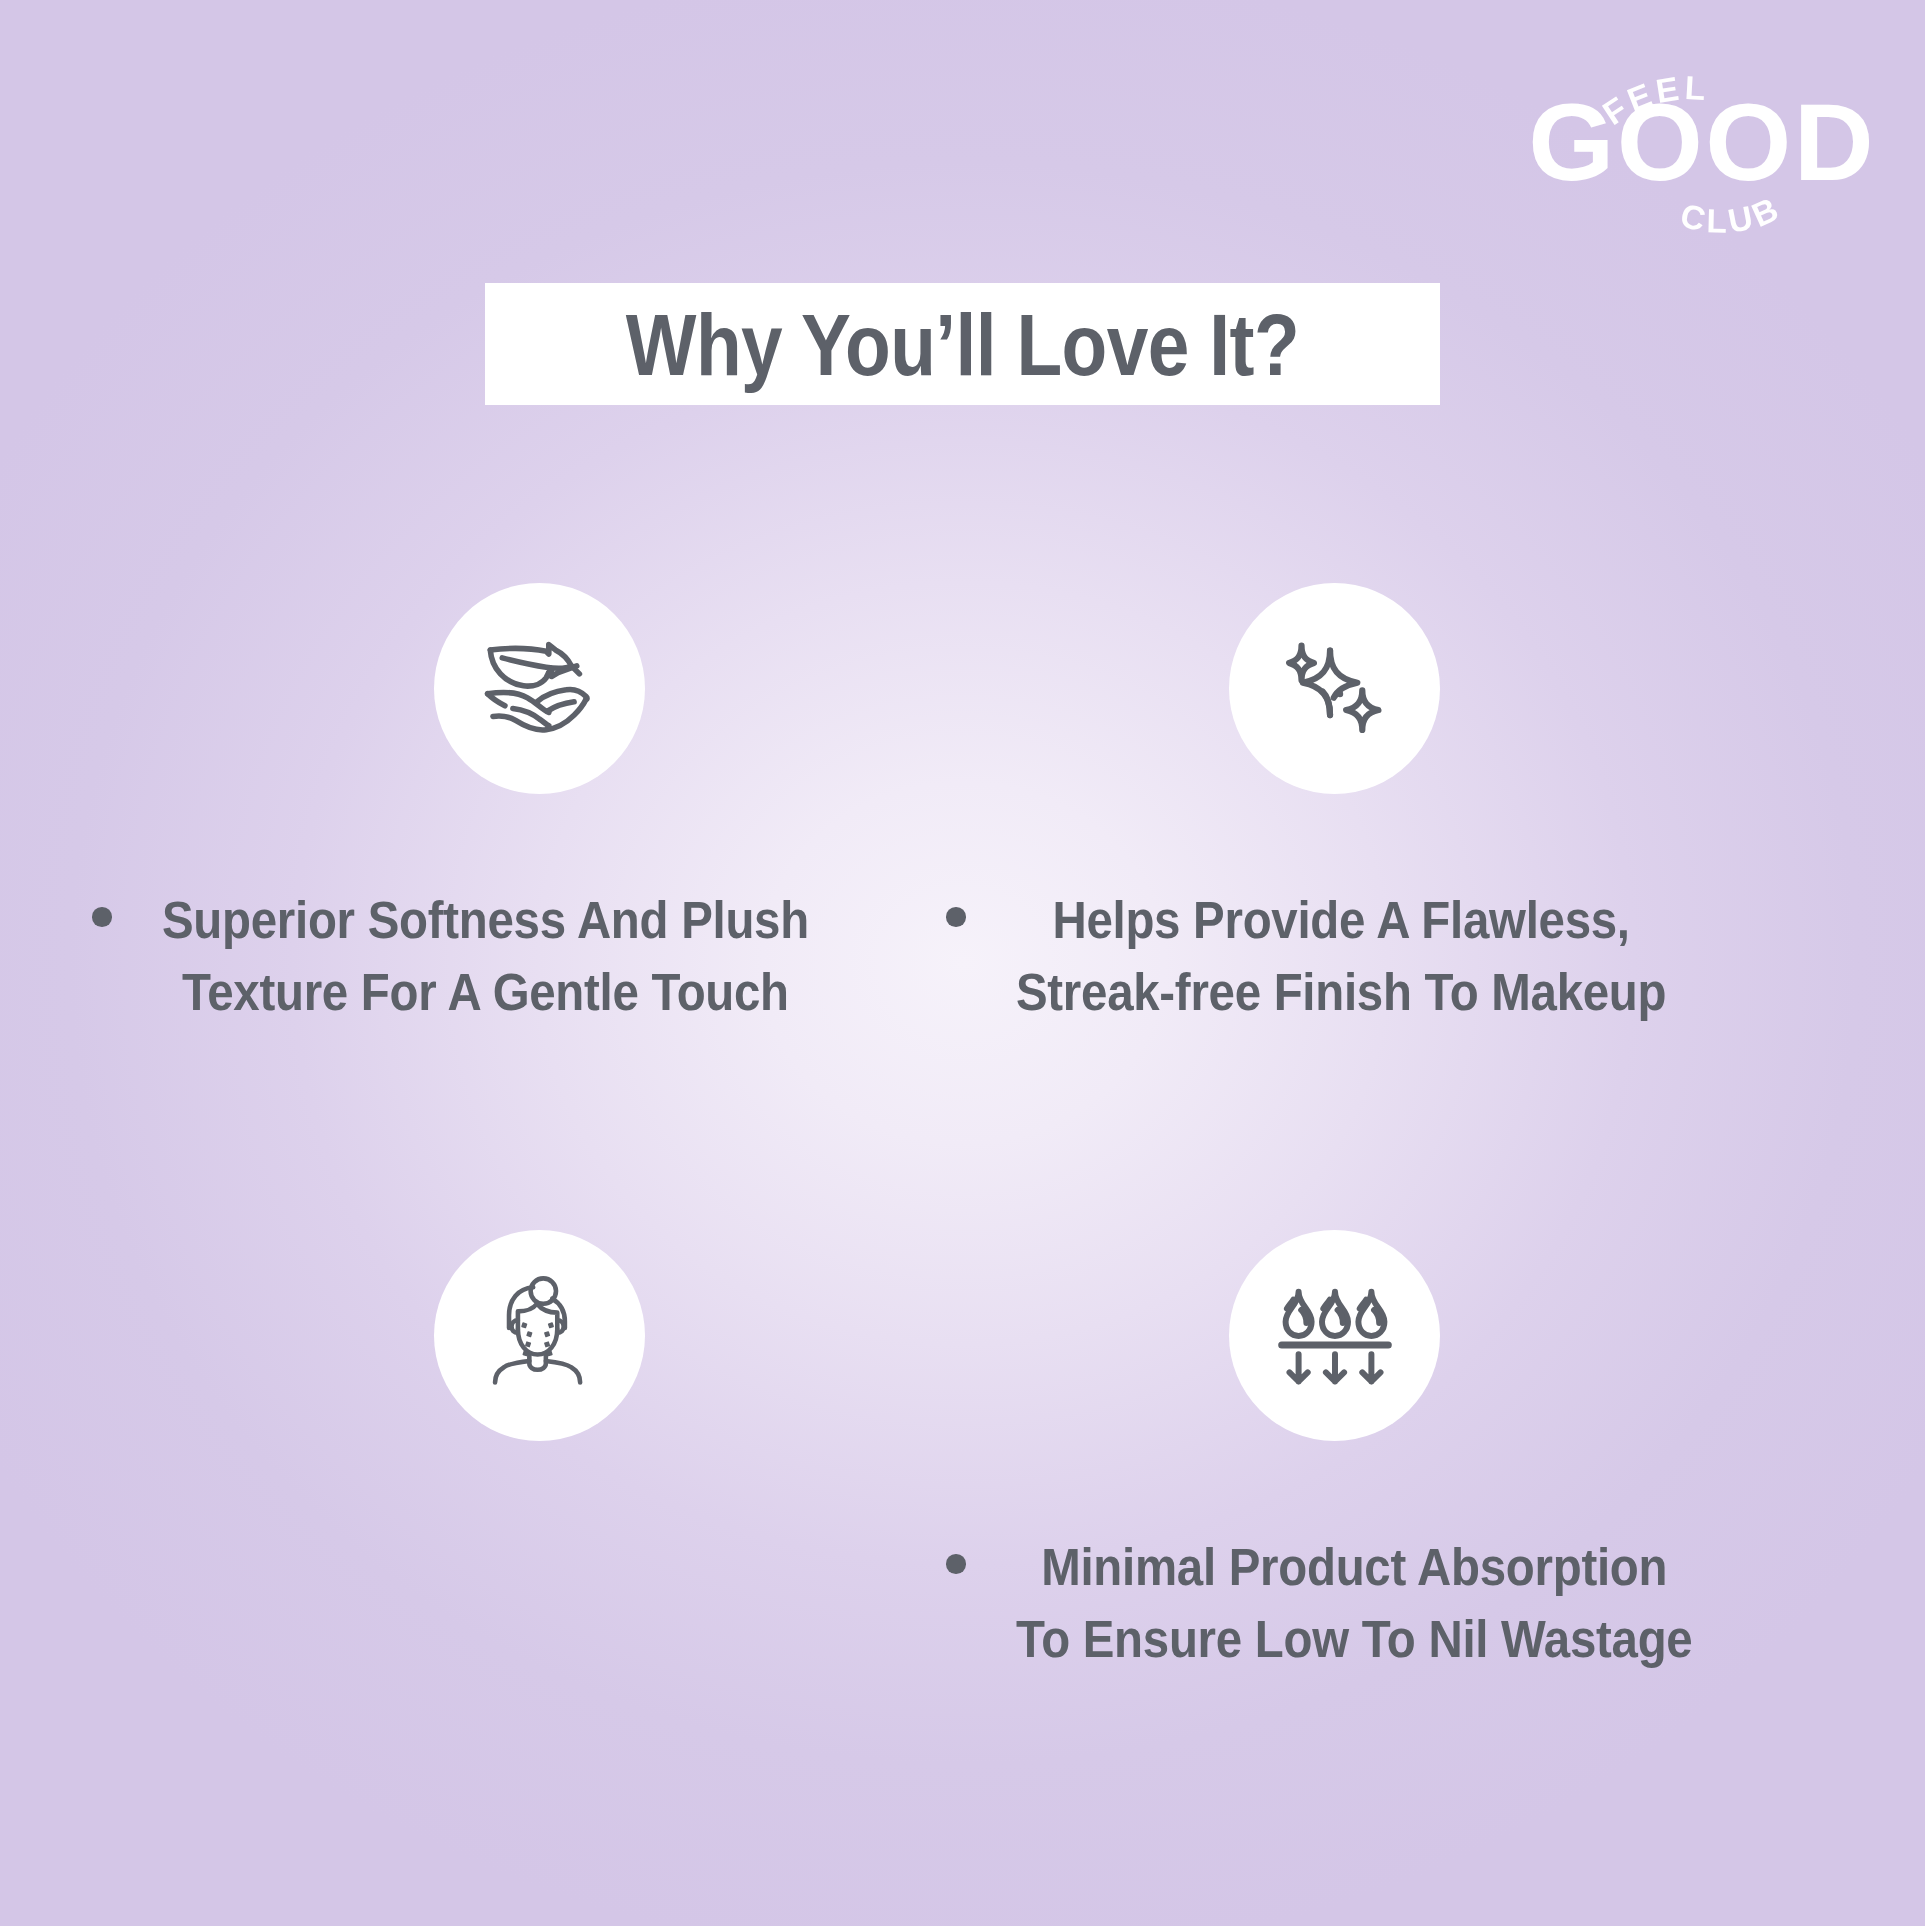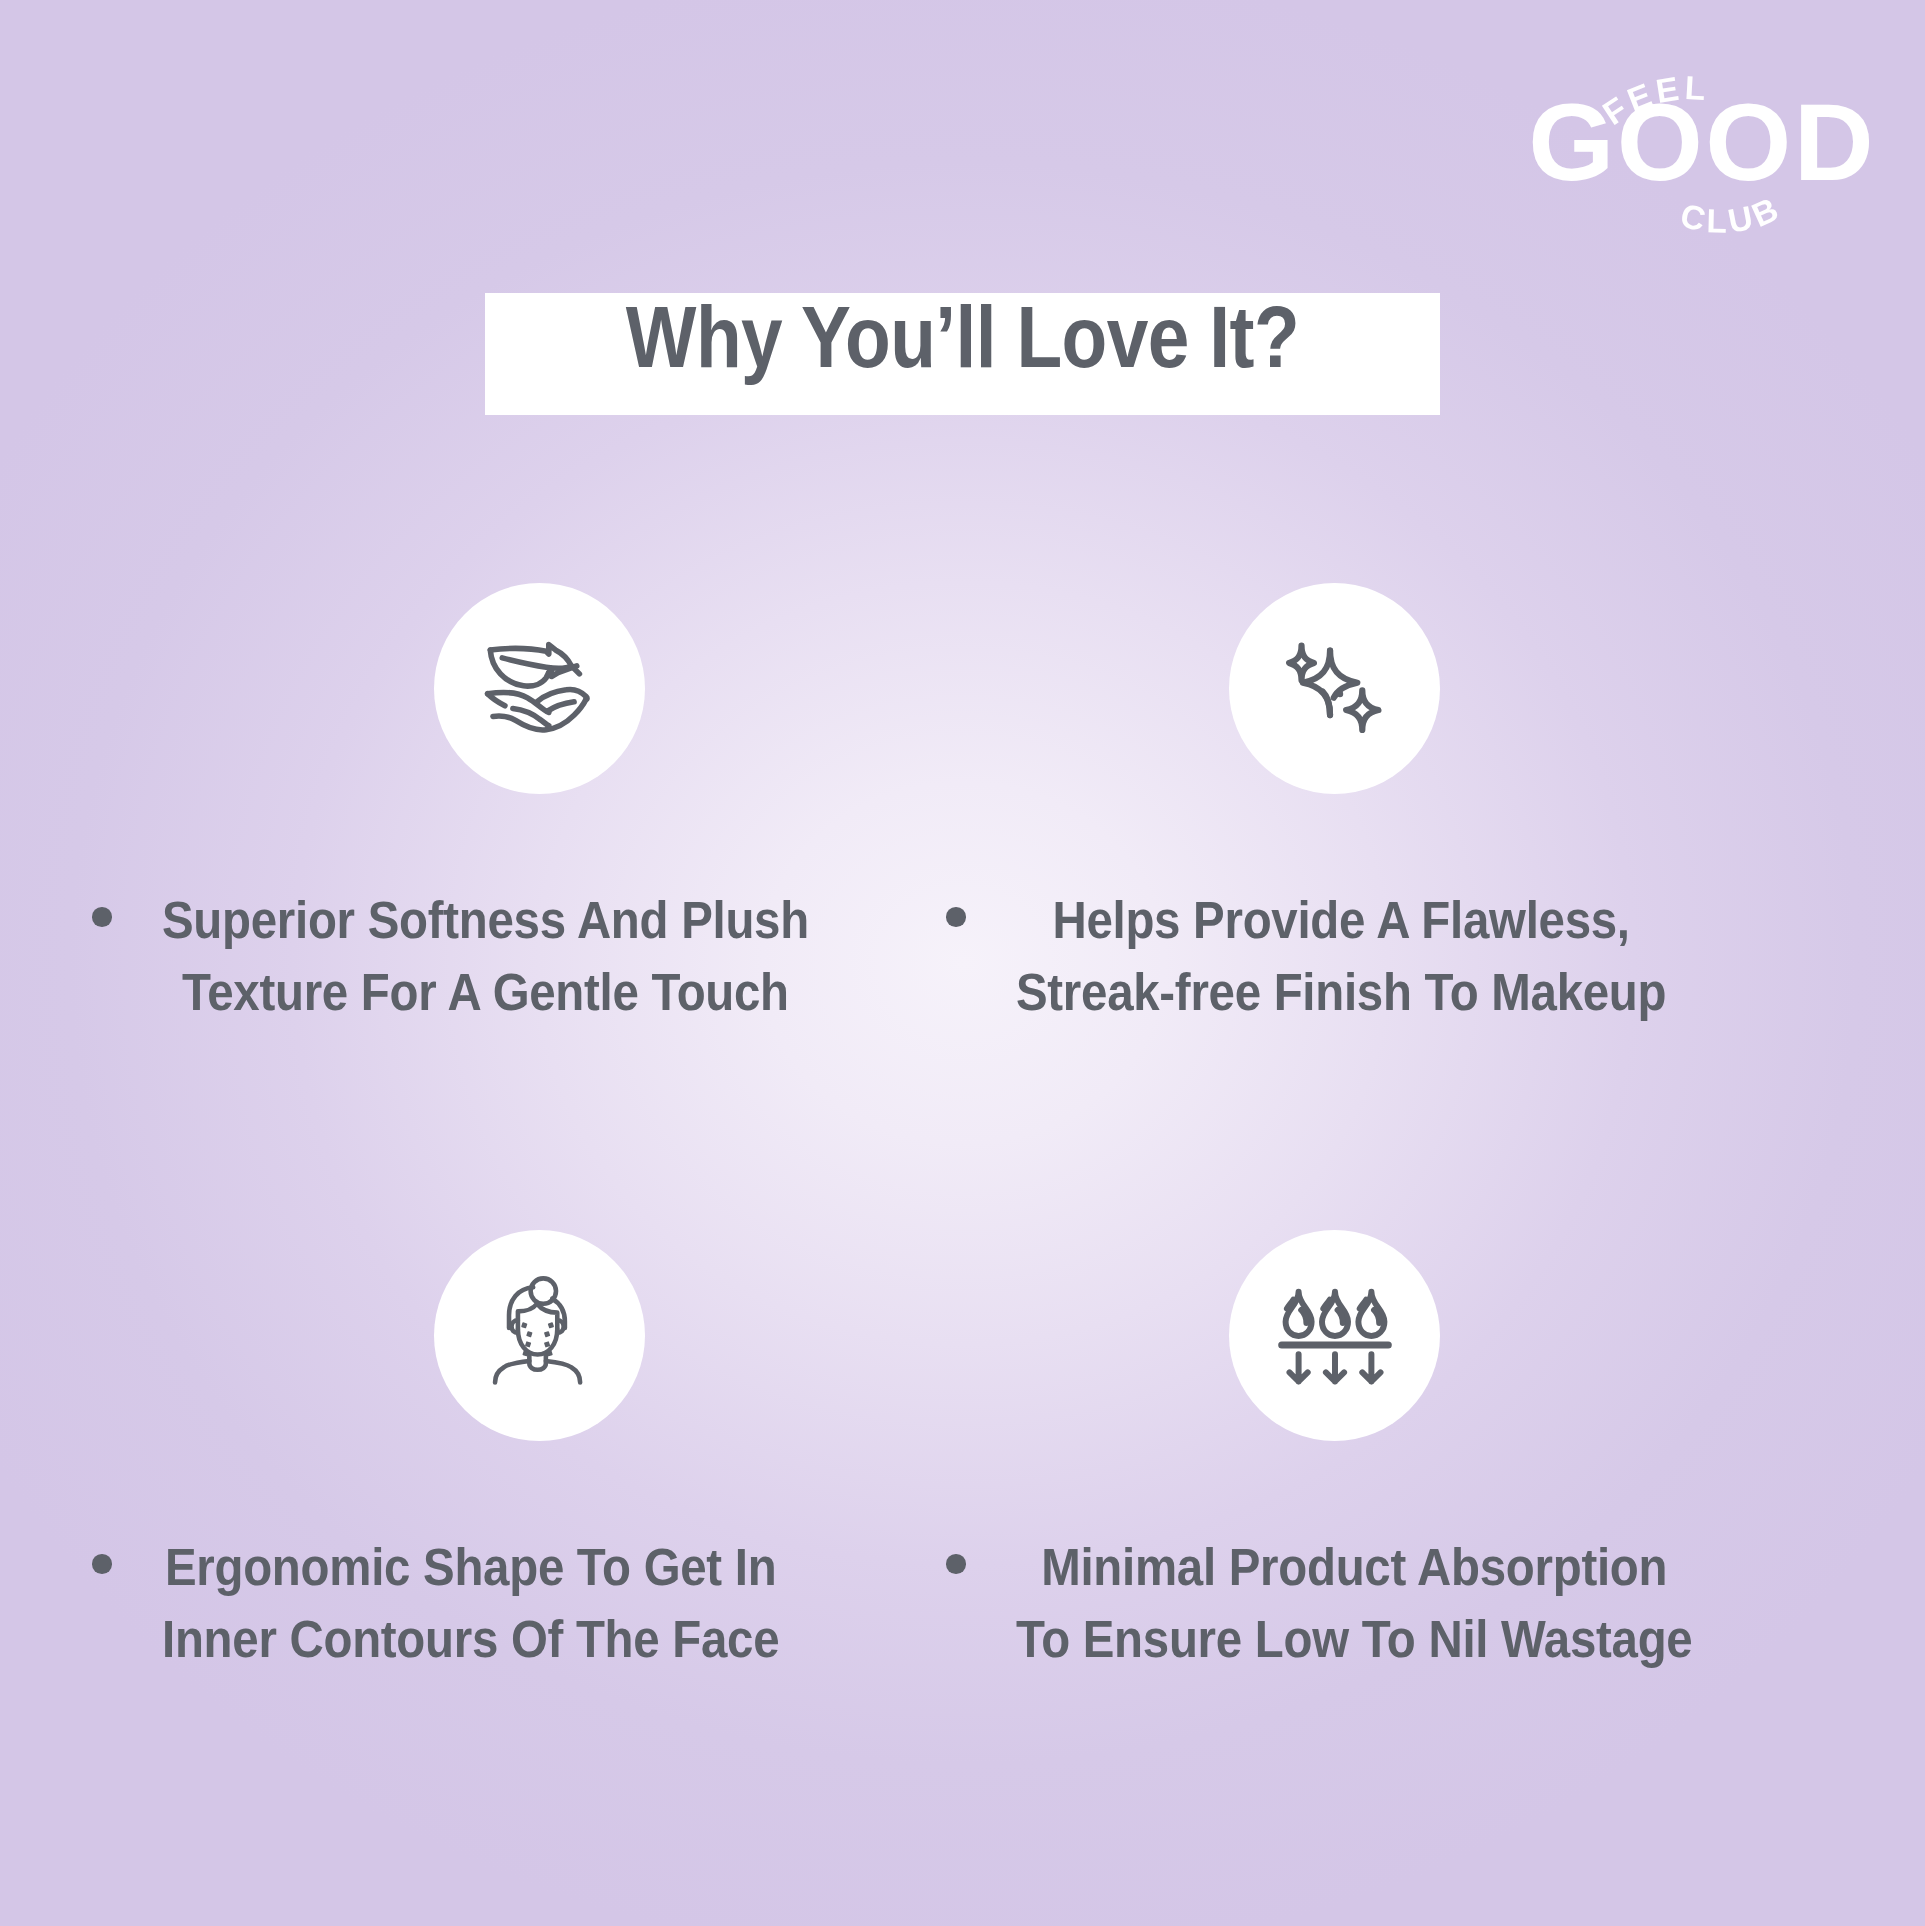--- a/index.html
+++ b/index.html
@@ -35,26 +35,26 @@
     right: 39px;
     width: 370px;
     height: 231px;
   }
   #logo svg { display: block; width: 100%; height: 100%; }
 
   
   #title-banner {
     position: absolute;
     left: 485px;
-    top: 293px;
+    top: 283px;
     width: 955px;
     height: 122px;
     background: #ffffff;
     display: flex;
-    align-items: flex-start;
+    align-items: center;
     justify-content: center;
   }
   #title-text {
     font-size: 87px;
     font-weight: 700;
     color: #5d6169;
     letter-spacing: -0.6px;
     transform: scaleX(0.86);
     transform-origin: center;
     white-space: nowrap;
@@ -200,25 +200,20 @@
             <rect x="39" y="55" width="4" height="4" rx="0.6" transform="rotate(18 41 57)"></rect>
             <rect x="37" y="62" width="4" height="4" rx="0.6" transform="rotate(18 39 64)"></rect>
             <rect x="57" y="40" width="4" height="4" rx="0.6" transform="rotate(-18 59 42)"></rect>
             <rect x="54" y="47" width="4" height="4" rx="0.6" transform="rotate(-18 56 49)"></rect>
             <rect x="54" y="55" width="4" height="4" rx="0.6" transform="rotate(-18 56 57)"></rect>
             <rect x="56" y="62" width="4" height="4" rx="0.6" transform="rotate(-18 58 64)"></rect>
           </g>
         </svg>
       </span>
     </div>
-    <div class="feature-text-row">
-      <span class="bullet"></span>
-      <span class="feature-label">Ergonomic Shape To Get In
-Inner Contours Of The Face</span>
-    </div>
   </div>
 
   <div class="feature col-right row-bottom">
     <div class="icon-circle">
       <span>
         <svg width="130" height="130" viewBox="0 0 100 100" fill="none" stroke="#5d6169" stroke-width="4.6" stroke-linecap="round" stroke-linejoin="round">
           <path d="M22 16 C22 26 12 30 12 39 C12 45.5 16.5 50 22 50 C27.5 50 32 45.5 32 39 C32 30 22 26 22 16 Z"></path>
           <path d="M24 30 C27 33 28 36 28 40"></path>
           <path d="M18 22 C16 25 14 27 13 29"></path>
           <path d="M50 16 C50 26 40 30 40 39 C40 45.5 44.5 50 50 50 C55.5 50 60 45.5 60 39 C60 30 50 26 50 16 Z"></path>

